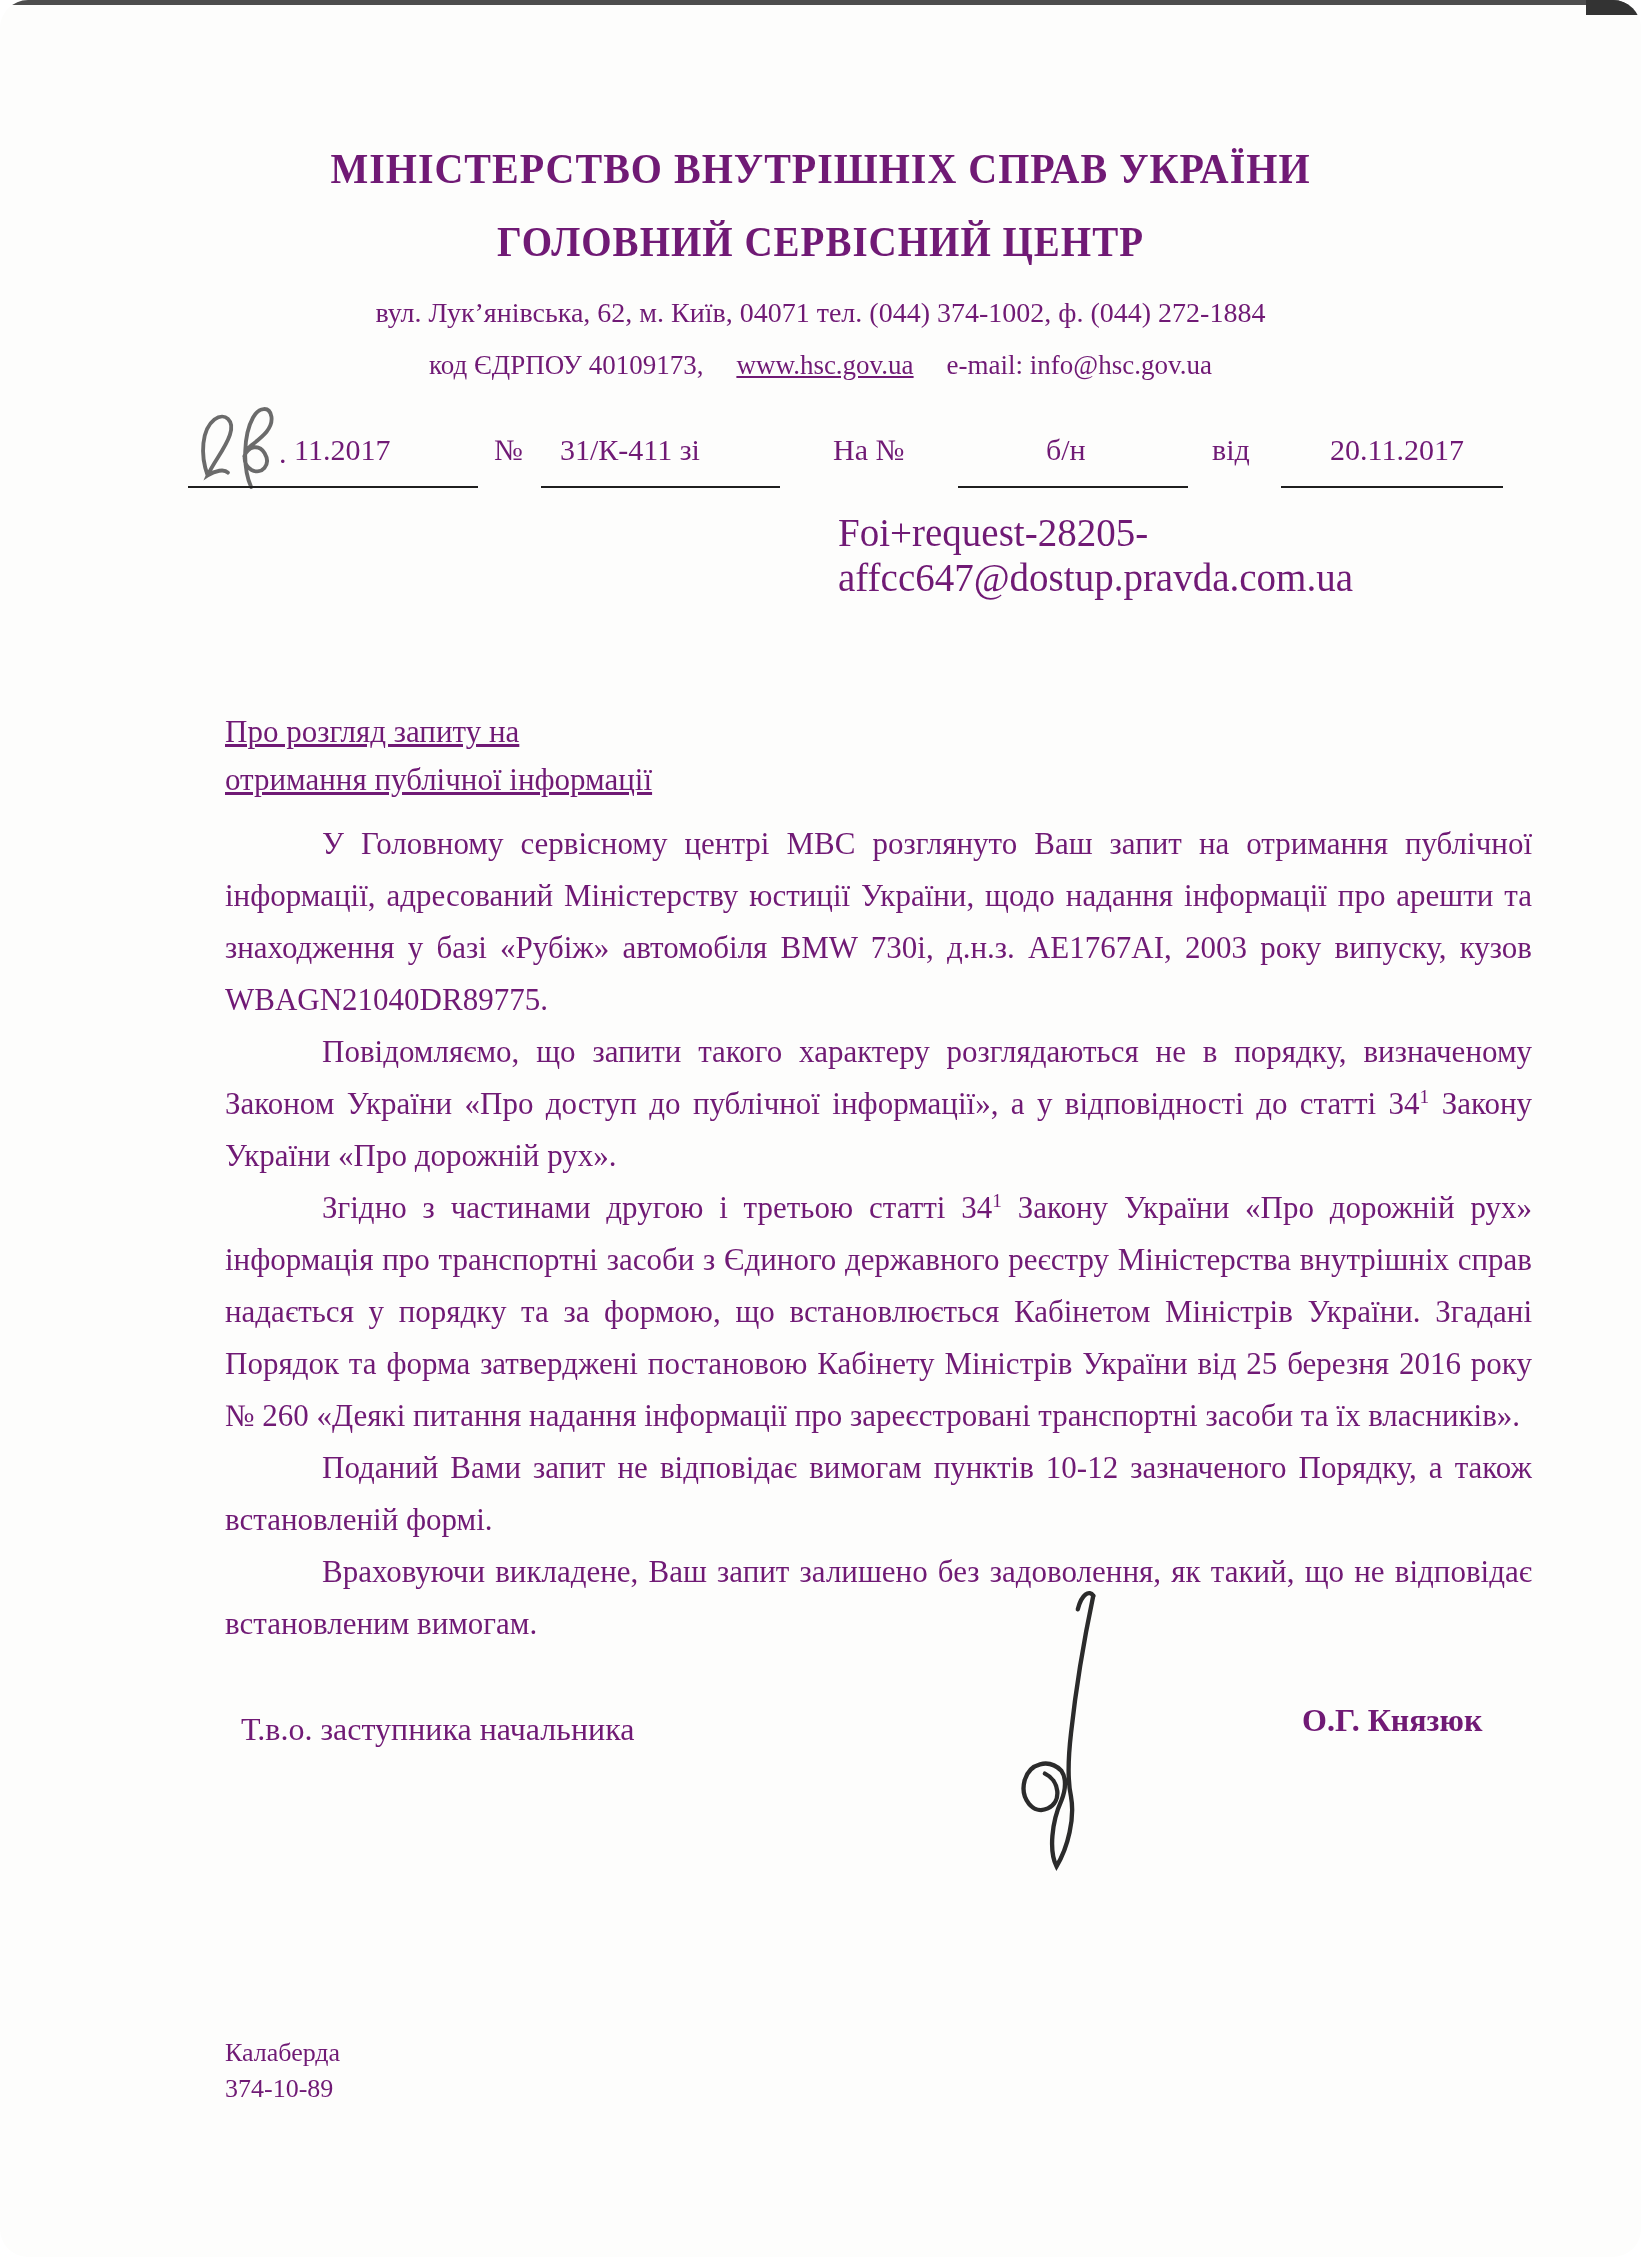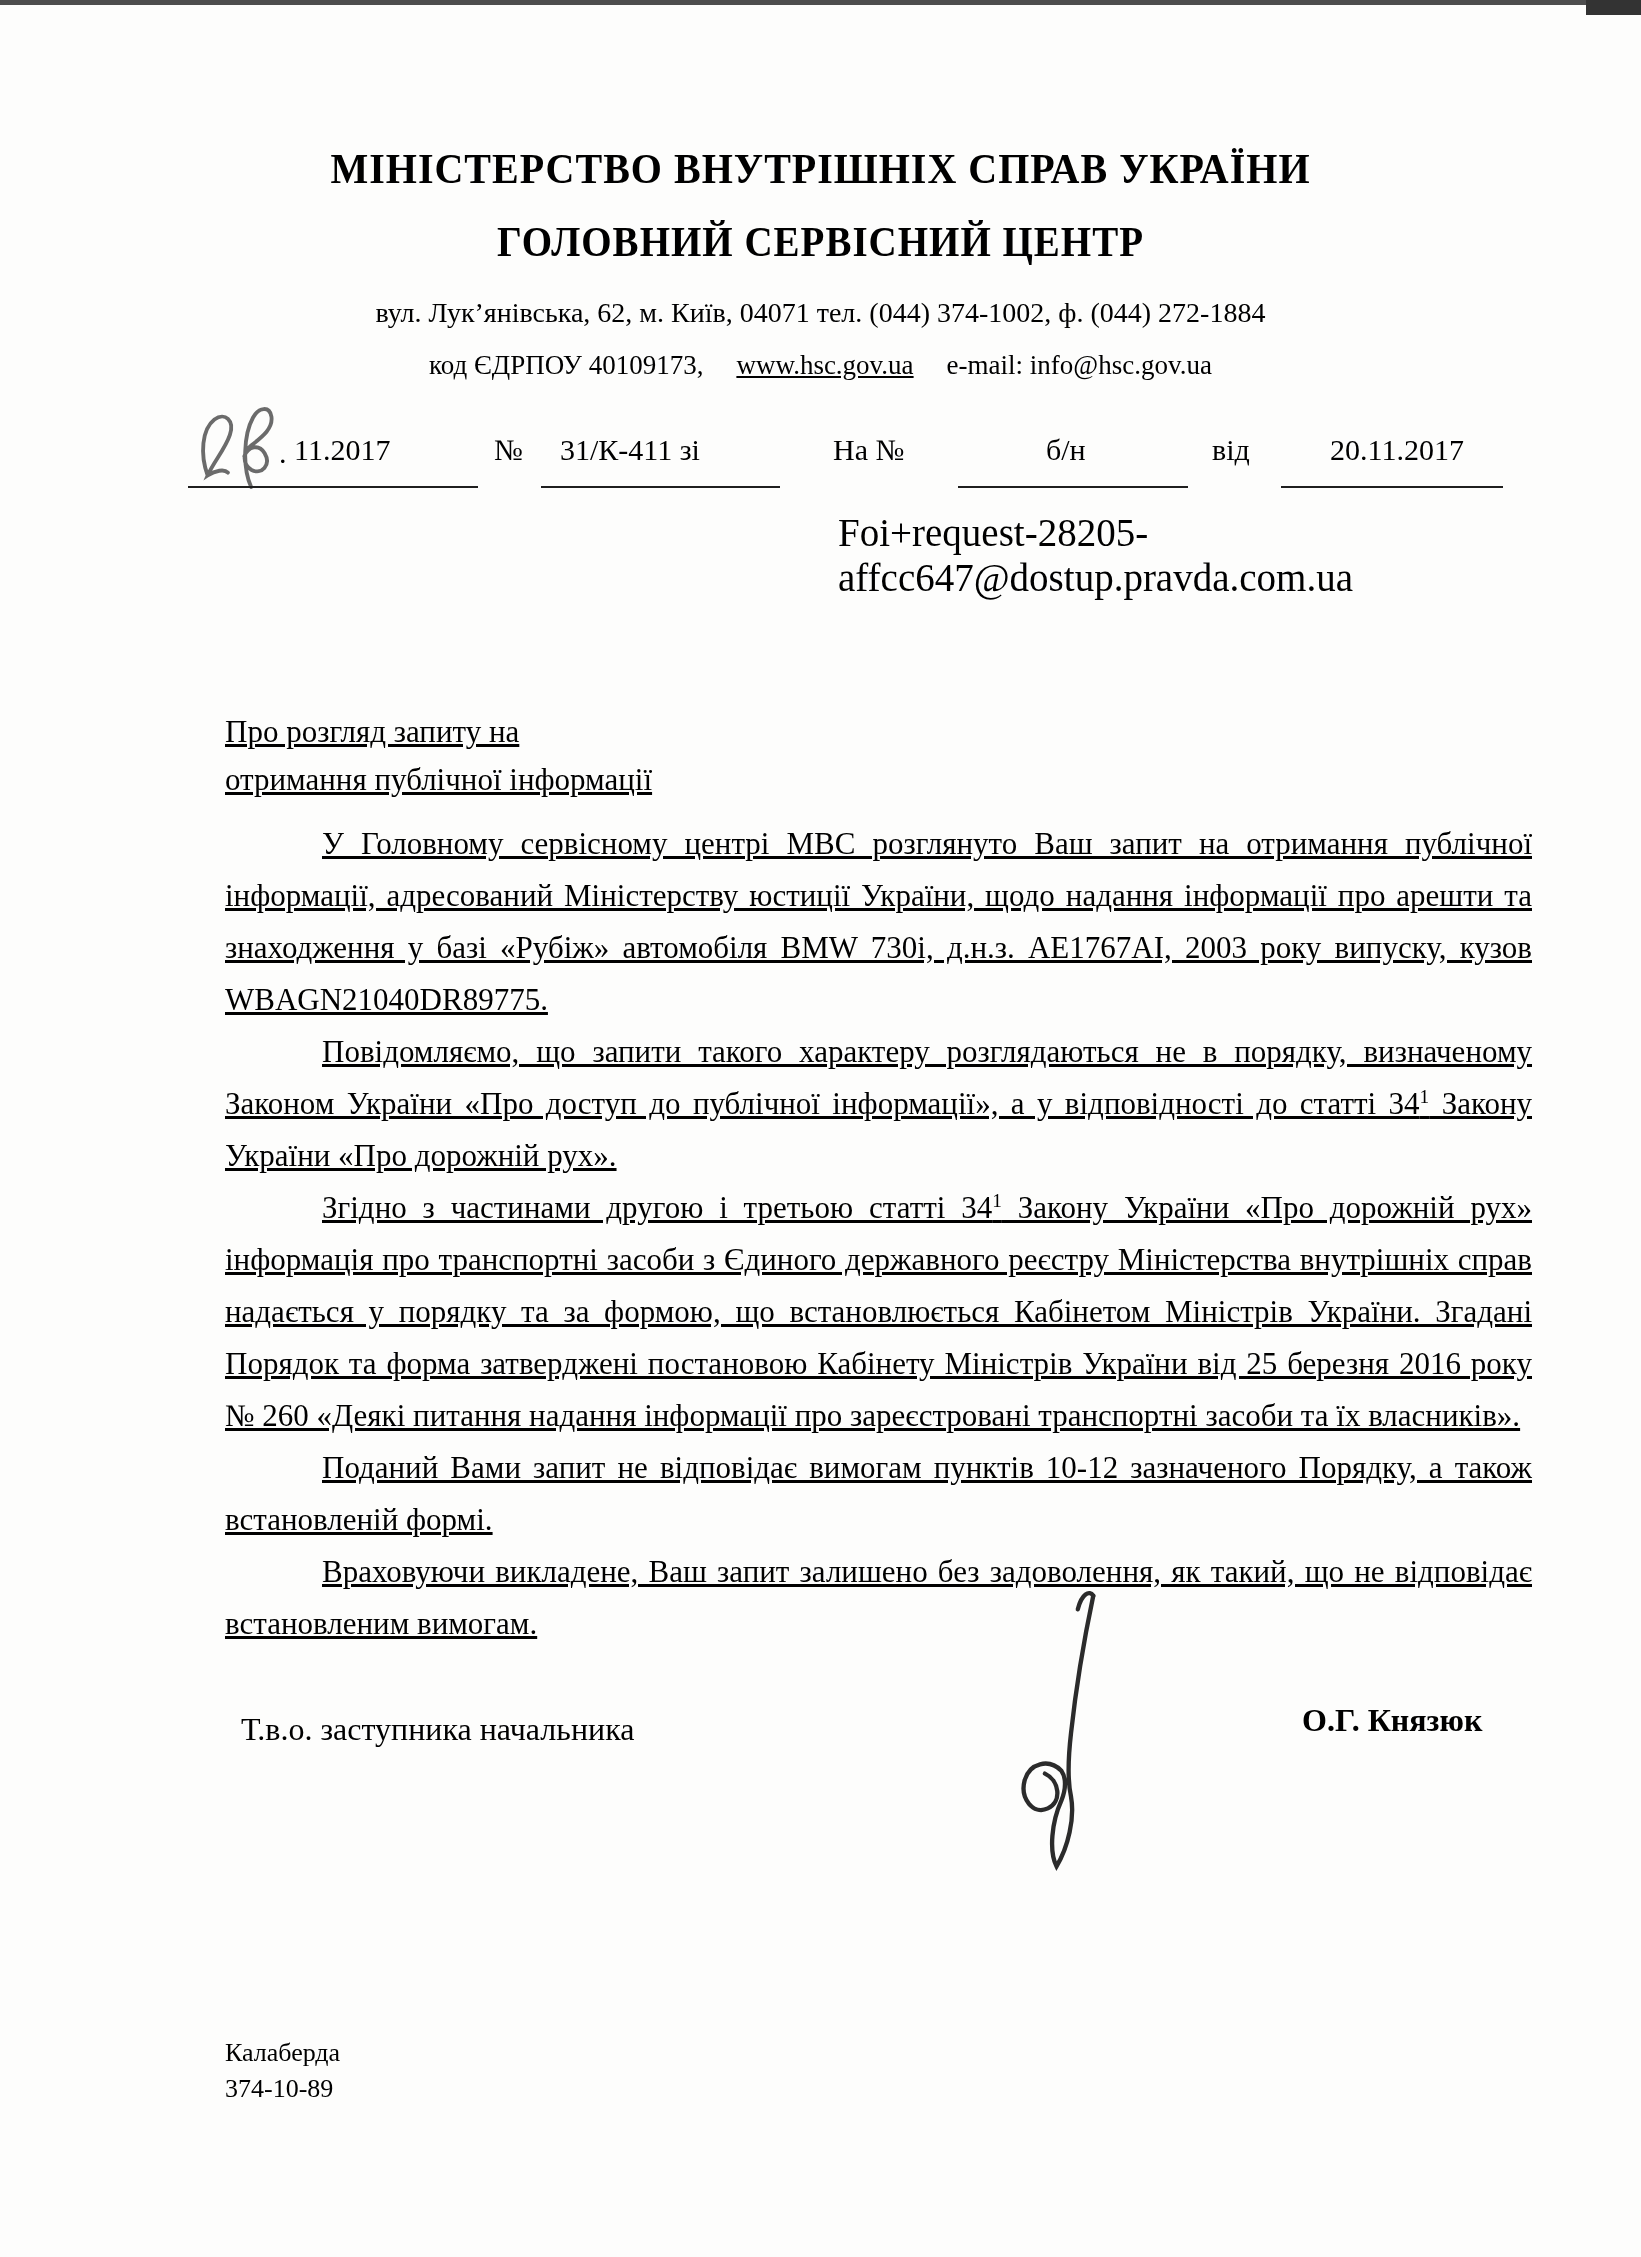--- a/index.html
+++ b/index.html
@@ -6,22 +6,23 @@
     margin: 0;
     padding: 0;
     background: #ffffff;
   }
   .page {
     position: relative;
     width: 1641px;
     height: 2257px;
     background: #fdfdfc;
     font-family: "Liberation Serif", "DejaVu Serif", serif;
-    color: #000000;
+    color: #701a75;
     overflow: hidden;
+    border-radius: 28px;
   }
   
   .scan-top-line {
     position: absolute; top: 0; left: 0;
     width: 100%; height: 4.8px;
     background: #2e2e2e;
     opacity: .85;
   }
   .scan-top-corner {
     position: absolute; top: 0; left: 1586px;
@@ -49,21 +50,21 @@
   .handwritten-day { position: absolute; left: 198px; top: 398px; }
   
   .recipient { position: absolute; left: 838px; top: 504px; }
   .recipient-name { font-size: 34px; font-weight: bold; margin: 0; }
   .recipient-email { font-size: 39px; margin: 5.8px 0 0 0; }
   
   .subject { position: absolute; left: 225px; top: 708px; font-size: 31px; line-height: 48px; text-decoration: underline; }
   
   .letter-body {
     position: absolute; left: 225px; top: 818px; width: 1307px;
-    font-size: 31px; line-height: 52px; text-align: justify; text-decoration: underline;
+    font-size: 31px; line-height: 52px; text-align: justify;
   }
   .letter-body p { margin: 0; text-indent: 97px; }
   .letter-body sup { font-size: 19.3px; line-height: 0; }
   
   .sig-position {
     position: absolute; left: 225px; top: 1711px;
     font-size: 32px; font-weight: normal; white-space: nowrap; margin-left: 16px;
   }
   .sig-name {
     position: absolute; left: 1302px; top: 1702px;

